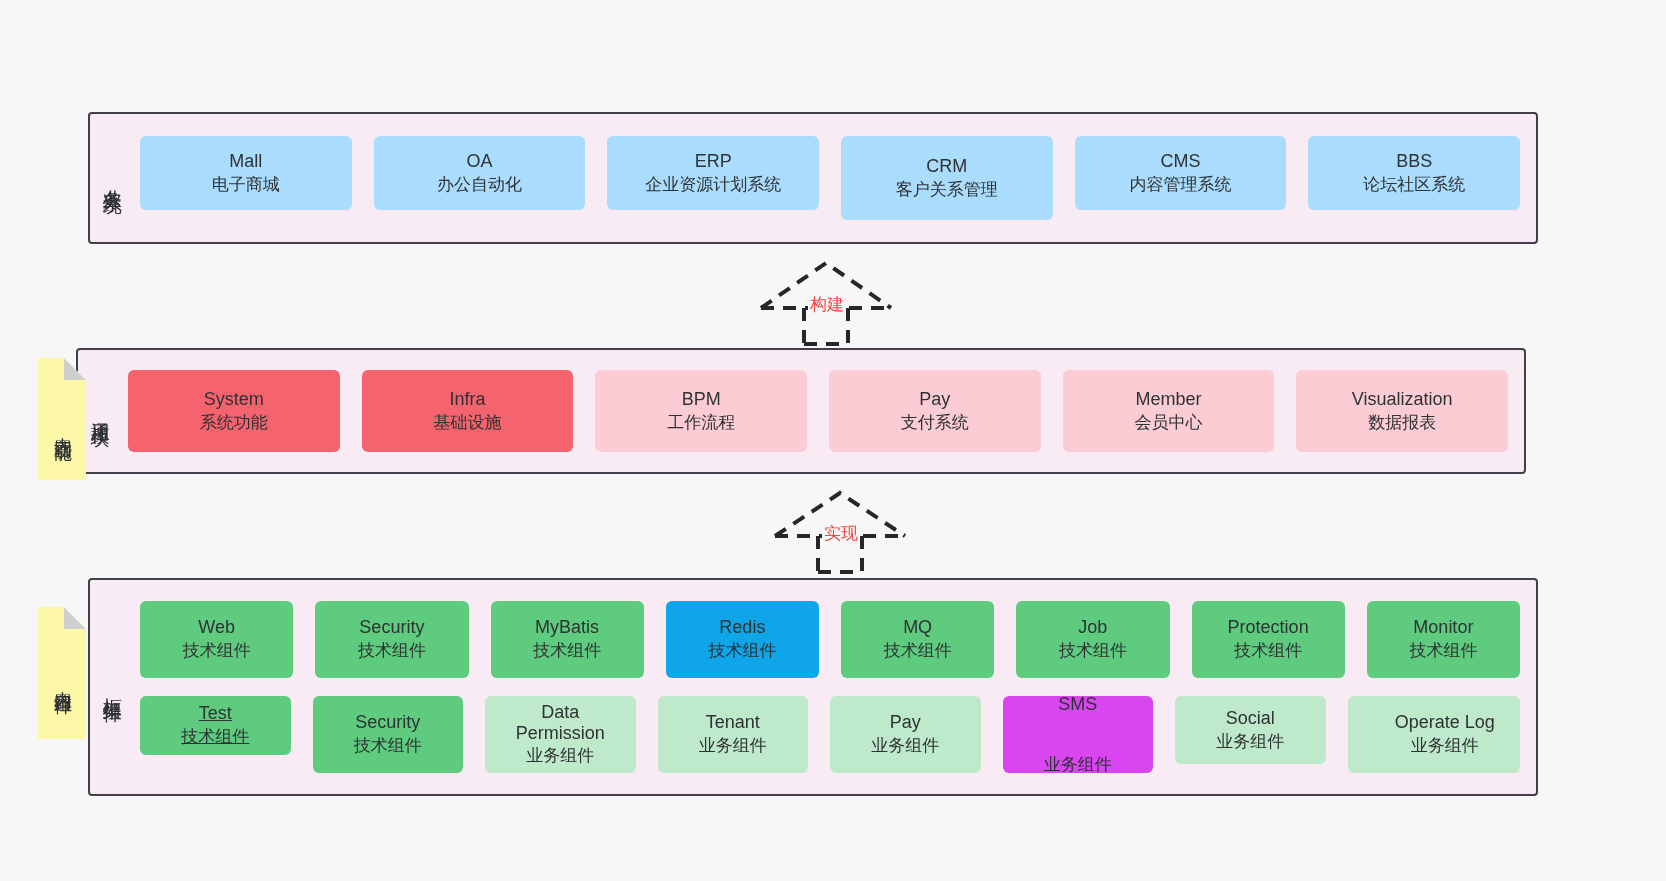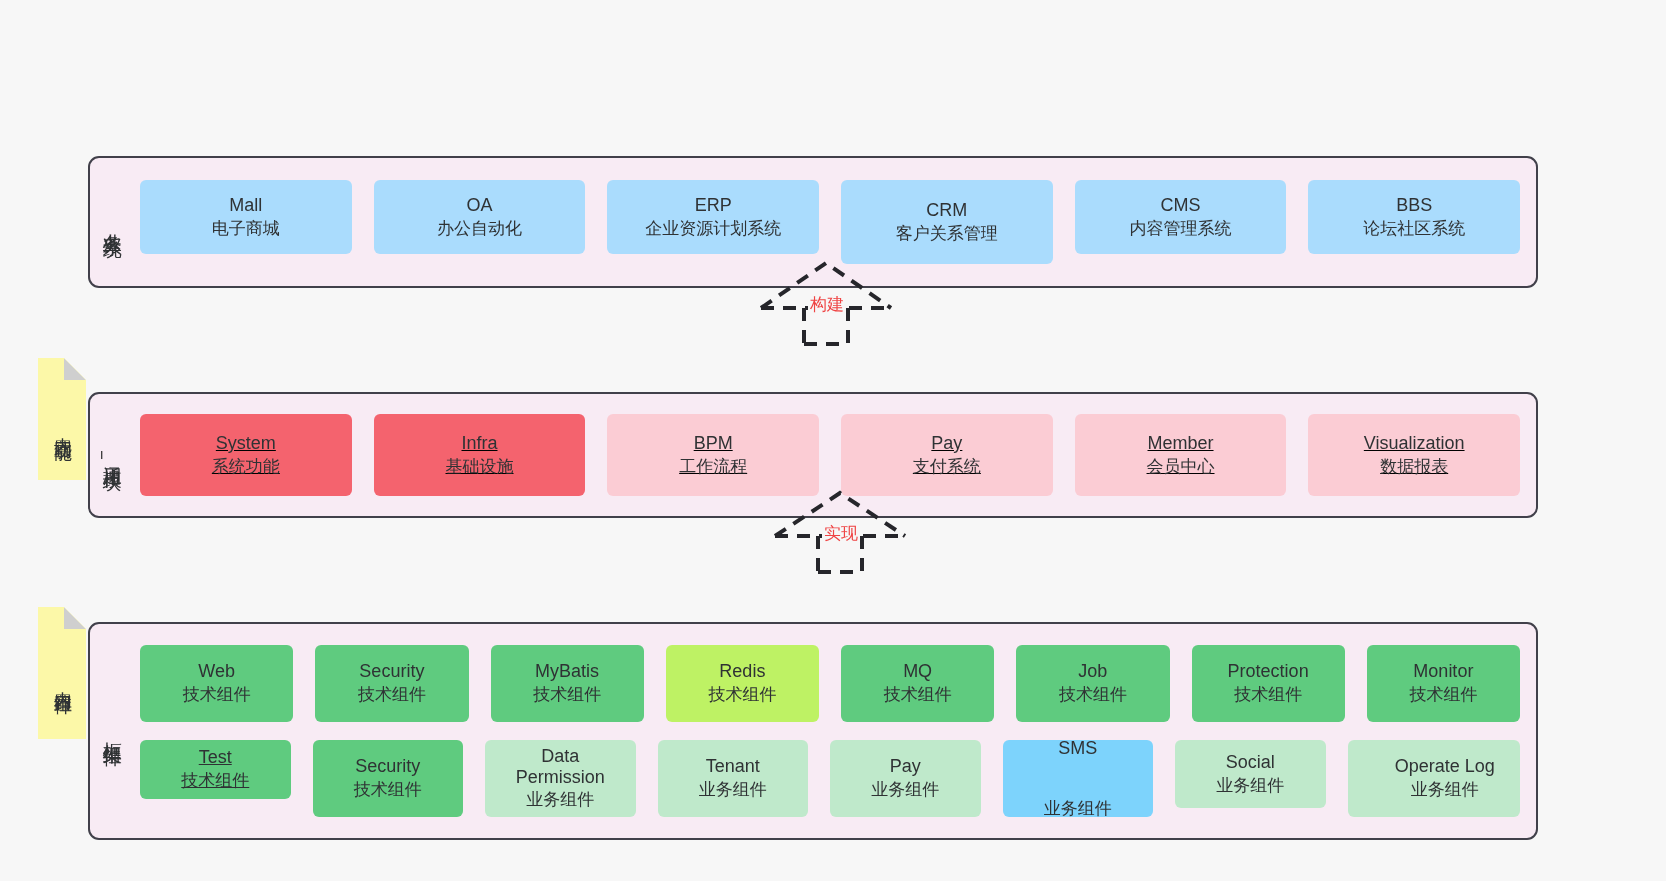--- a/index.html
+++ b/index.html
@@ -10,24 +10,23 @@
     font-family: "Liberation Sans", "DejaVu Sans", sans-serif;
     overflow: hidden;
   }
   #canvas { position: relative; width: 1666px; height: 881px; }
 
   
   .layer {
     position: absolute;
     background: #f9ebf4;
     border: 2px solid #404040;
-    border-radius: 11px;
+    border-radius: 4px;
     display: flex;
     align-items: stretch;
-    margin-top: 44px;
   }
   .layer-label {
     flex: 0 0 auto;
     width: 44px;
     display: flex;
     align-items: center;
     justify-content: center;
     font-size: 19px;
     color: #2f3234;
     writing-mode: vertical-rl;
@@ -153,21 +152,21 @@
     <svg width="150" height="90" viewBox="0 0 150 90">
       <path d="M 5 52 L 70 7 L 135 52" fill="none" stroke="#26262b" stroke-width="4" stroke-dasharray="13,9" stroke-linecap="butt"></path>
       <path d="M 5 52 L 135 52" fill="none" stroke="#26262b" stroke-width="4" stroke-dasharray="13,9"></path>
       <path d="M 48 52 L 48 88" fill="none" stroke="#26262b" stroke-width="4" stroke-dasharray="13,9"></path>
       <path d="M 92 52 L 92 88" fill="none" stroke="#26262b" stroke-width="4" stroke-dasharray="13,9"></path>
       <path d="M 48 88 L 92 88" fill="none" stroke="#26262b" stroke-width="4" stroke-dasharray="13,9"></path>
     </svg>
     <div class="conn-label" style="left:52px; top:37px;">构建</div>
   </div>
 
-  <div class="layer" id="layer-1" style="left: 88px; top: 348px; width: 1450px; height: 126px; background: rgb(248, 235, 244); border-color: rgb(65, 64, 74); text-decoration: underline;">
+  <div class="layer" id="layer-1" style="left: 76px; top: 348px; width: 1450px; height: 126px; background: rgb(248, 235, 244); border-color: rgb(65, 64, 74);">
     <div class="layer-label">通用模块</div>
     <div class="layer-body">
       <div class="node-row">
         <div class="node red" style="height: 82px; background: rgb(244, 99, 110);">
           <span class="n-name">System</span>
           <span class="n-sub">系统功能</span>
         </div>
         <div class="node red" style="height: 82px; background: rgb(244, 99, 110);">
           <span class="n-name">Infra</span>
           <span class="n-sub">基础设施</span>
@@ -218,21 +217,21 @@
           <span class="n-sub">技术组件</span>
         </div>
         <div class="node green-dark" style="height: 77px; background: rgb(95, 203, 127);">
           <span class="n-name">Security</span>
           <span class="n-sub">技术组件</span>
         </div>
         <div class="node green-dark" style="height: 77px; background: rgb(95, 203, 127);">
           <span class="n-name">MyBatis</span>
           <span class="n-sub">技术组件</span>
         </div>
-        <div class="node green-dark" style="height: 77px; background: #bef264;">
+        <div class="node green-dark" style="height: 77px; background: #0ea5e9;">
           <span class="n-name">Redis</span>
           <span class="n-sub">技术组件</span>
         </div>
         <div class="node green-dark" style="height: 77px; background: rgb(95, 203, 127);">
           <span class="n-name">MQ</span>
           <span class="n-sub">技术组件</span>
         </div>
         <div class="node green-dark" style="height: 77px; background: rgb(95, 203, 127);">
           <span class="n-name">Job</span>
           <span class="n-sub">技术组件</span>
@@ -261,21 +260,21 @@
           <span class="n-sub">业务组件</span>
         </div>
         <div class="node green-light" style="height: 77px; background: rgb(191, 233, 203);">
           <span class="n-name">Tenant</span>
           <span class="n-sub">业务组件</span>
         </div>
         <div class="node green-light" style="height: 77px; background: rgb(191, 233, 203);">
           <span class="n-name">Pay</span>
           <span class="n-sub">业务组件</span>
         </div>
-        <div class="node green-light" style="height: 77px; background: #7dd3fc; gap: 37px;">
+        <div class="node green-light" style="height: 77px; background: #d946ef; gap: 37px;">
           <span class="n-name">SMS</span>
           <span class="n-sub">业务组件</span>
         </div>
         <div class="node green-light" style="height: 68px; background: rgb(191, 233, 203);">
           <span class="n-name">Social</span>
           <span class="n-sub">业务组件</span>
         </div>
         <div class="node green-light" style="height: 77px; background: rgb(191, 233, 203); padding-left: 26px;">
           <span class="n-name">Operate Log</span>
           <span class="n-sub">业务组件</span>

